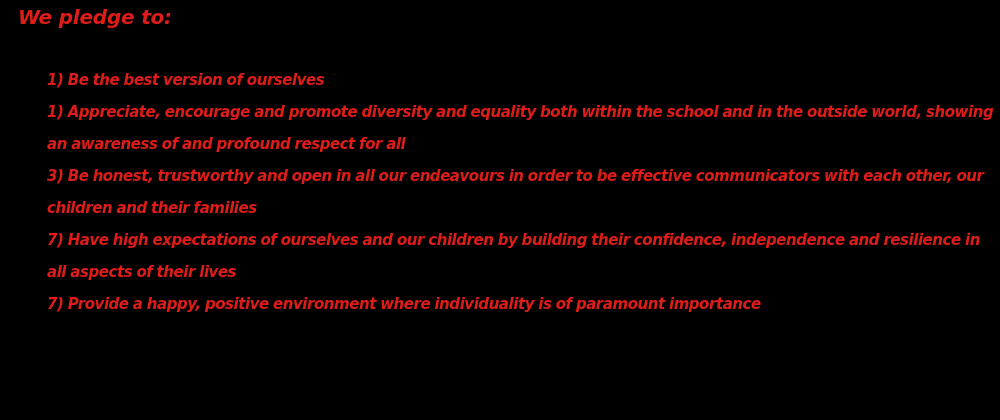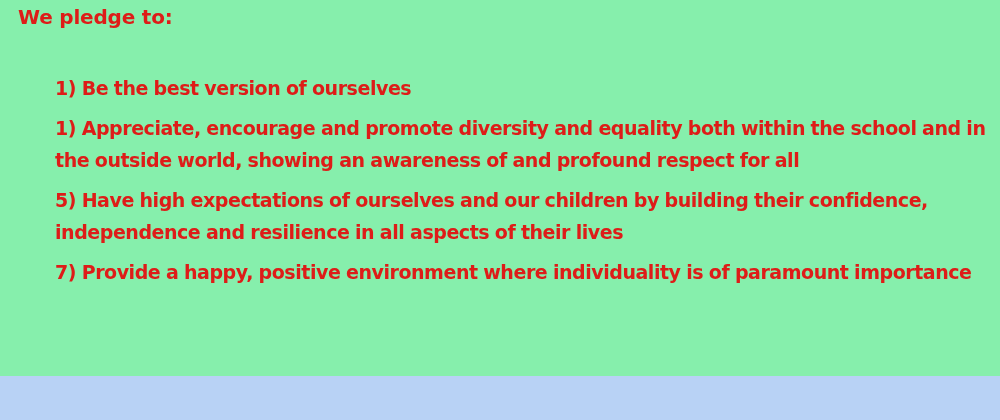--- a/index.html
+++ b/index.html
@@ -11,23 +11,24 @@
     width: 1000px;
     height: 420px;
     overflow: hidden;
     background: #b8d2f5;
     font-family: "DejaVu Sans", sans-serif;
   }
 
   .slide {
     position: relative;
     width: 1000px;
-    height: 376px;
-    background: #86efac;
+    height: 420px;
+    background: #000000;
     overflow: hidden;
+    font-style: italic;
   }
 
   .pledge-heading {
     position: absolute;
     left: 18px;
     top: 2px;
     color: #de1c18;
     font-family: "DejaVu Sans", sans-serif;
     font-size: 20px;
     font-weight: 600;
@@ -42,37 +43,38 @@
     top: 64px;
     width: 952px;
     margin: 0;
     padding: 0;
     list-style: none;
   }
 
   .pledge-item {
     color: #de1c18;
     font-family: "DejaVu Sans", sans-serif;
-    font-size: 19px;
+    font-size: 15px;
     font-weight: 600;
     line-height: 32px;
     letter-spacing: -0.45px;
     word-spacing: -0.5px;
     text-indent: 0;
-    margin: 8px;
+    margin: 0;
     padding: 0;
   }
 </style>
 </head>
 <body>
 
 <div class="slide">
 
   <div class="pledge-heading">We pledge to:</div>
 
   <ul class="pledge-list">
     <li class="pledge-item">1) Be the best version of ourselves</li>
     <li class="pledge-item">1) Appreciate, encourage and promote diversity and equality both within the school and in the outside world, showing an awareness of and profound respect for all</li>
-    <li class="pledge-item">5) Have high expectations of ourselves and our children by building their confidence, independence and resilience in all aspects of their lives</li>
+    <li class="pledge-item">3) Be honest, trustworthy and open in all our endeavours in order to be effective communicators with each other, our children and their families</li>
+    <li class="pledge-item">7) Have high expectations of ourselves and our children by building their confidence, independence and resilience in all aspects of their lives</li>
     <li class="pledge-item">7) Provide a happy, positive environment where individuality is of paramount importance</li>
   </ul>
 
 </div>
 
 </body></html>

